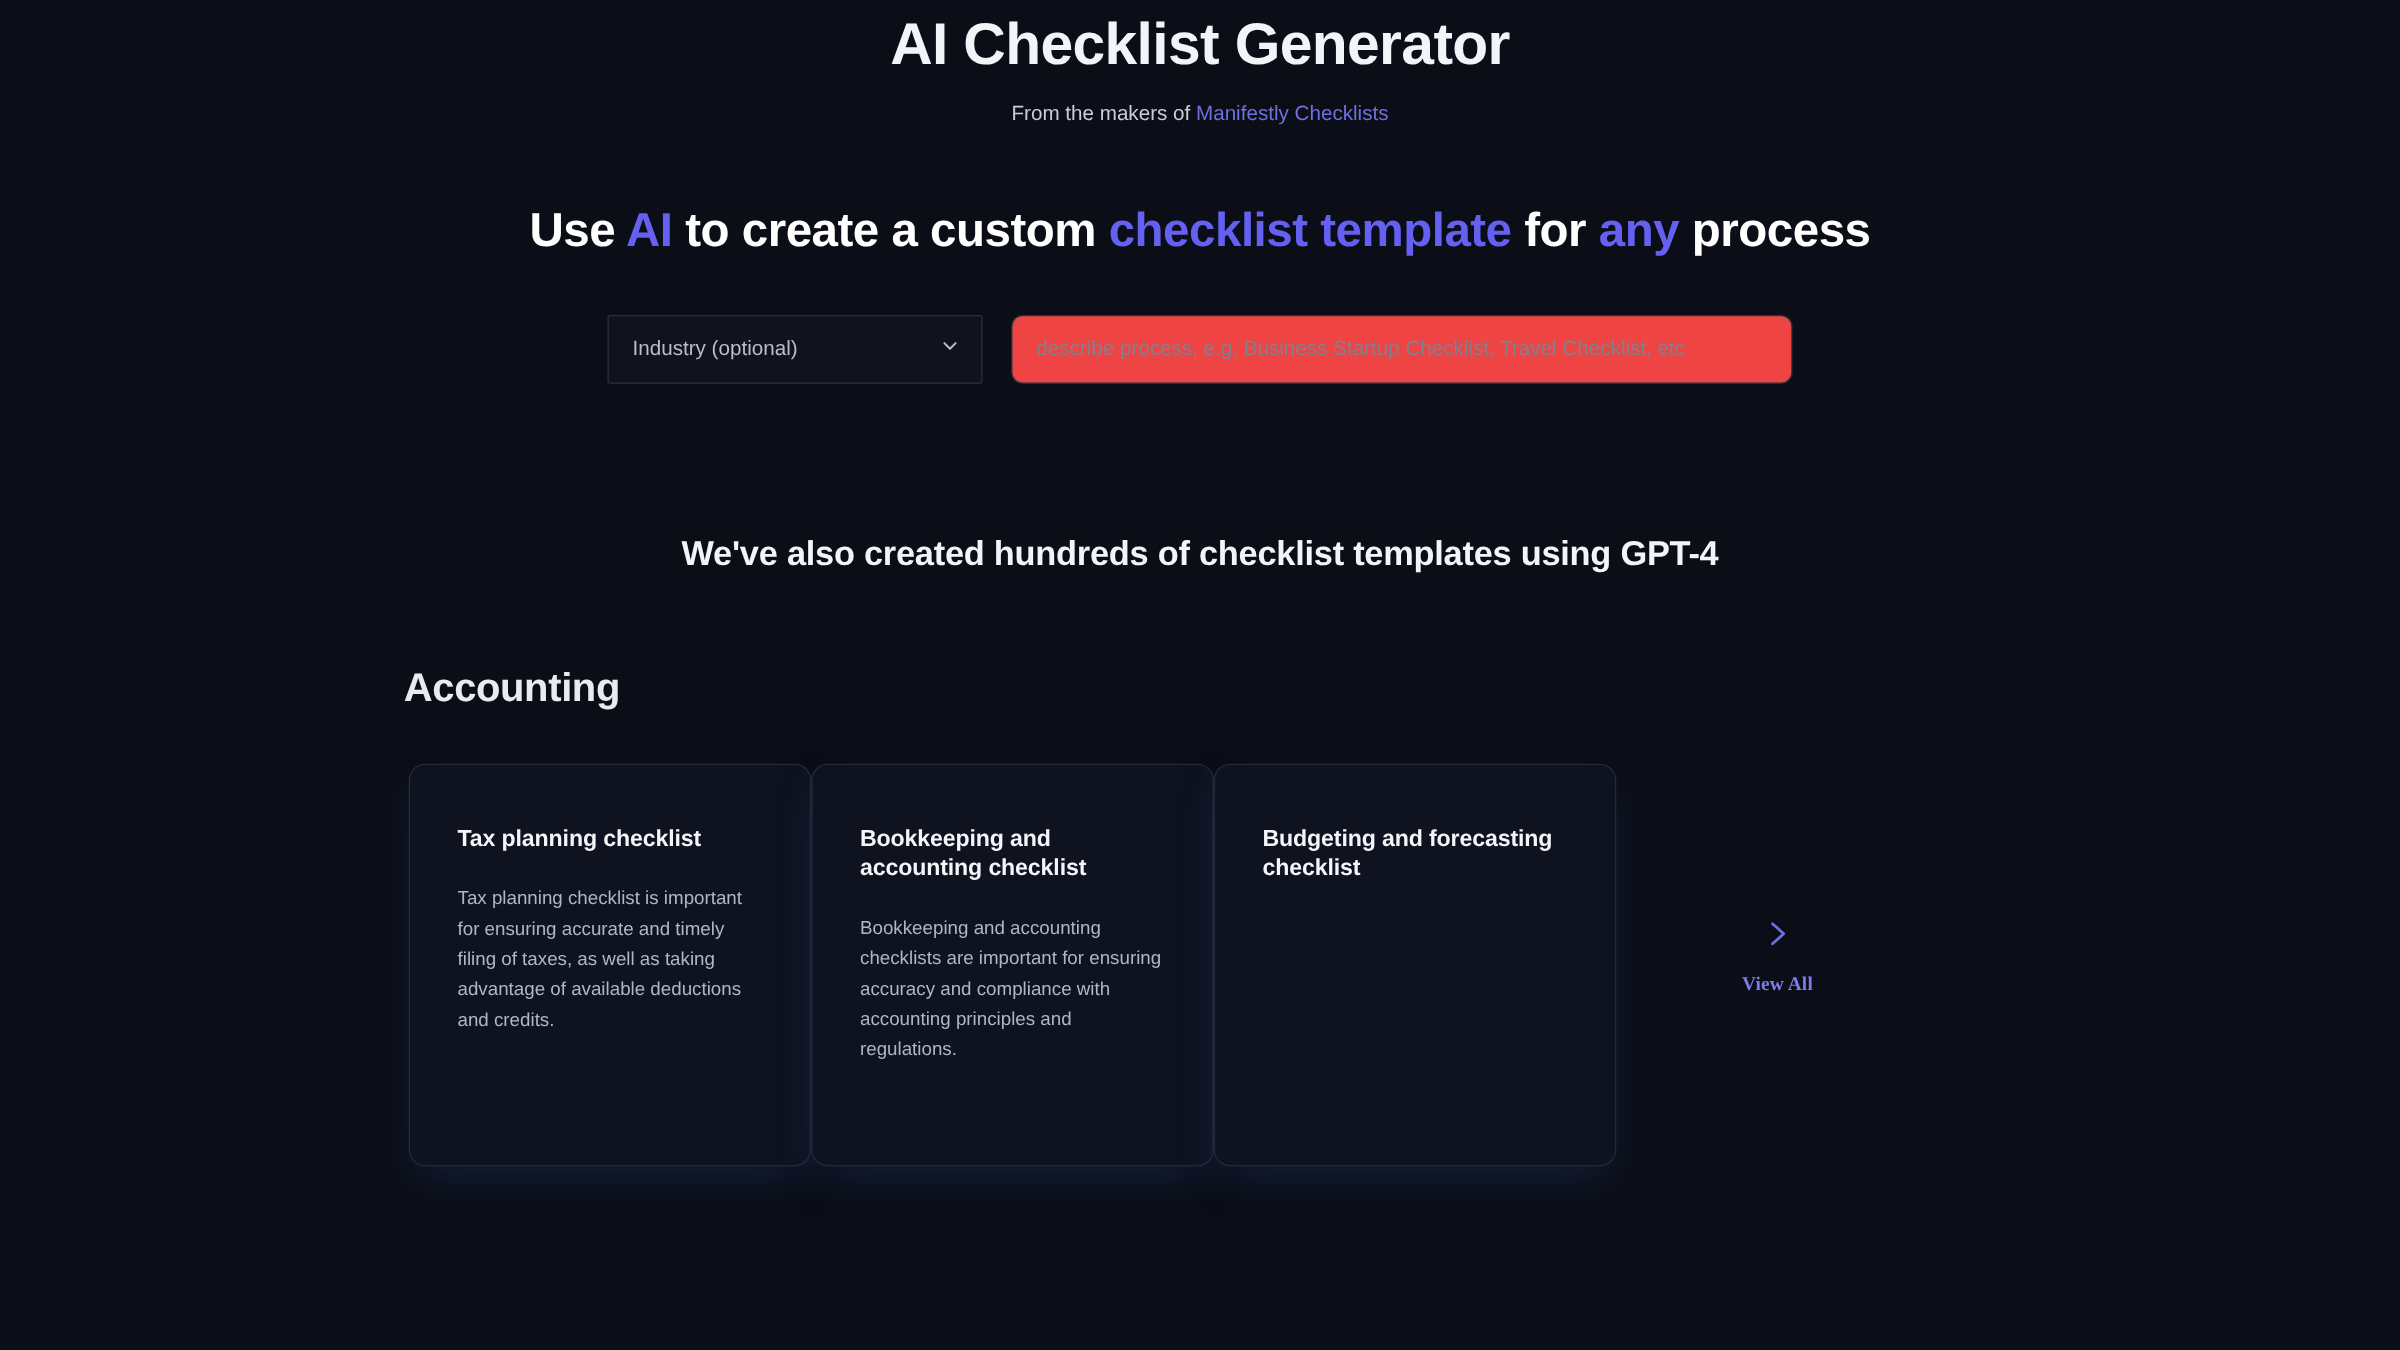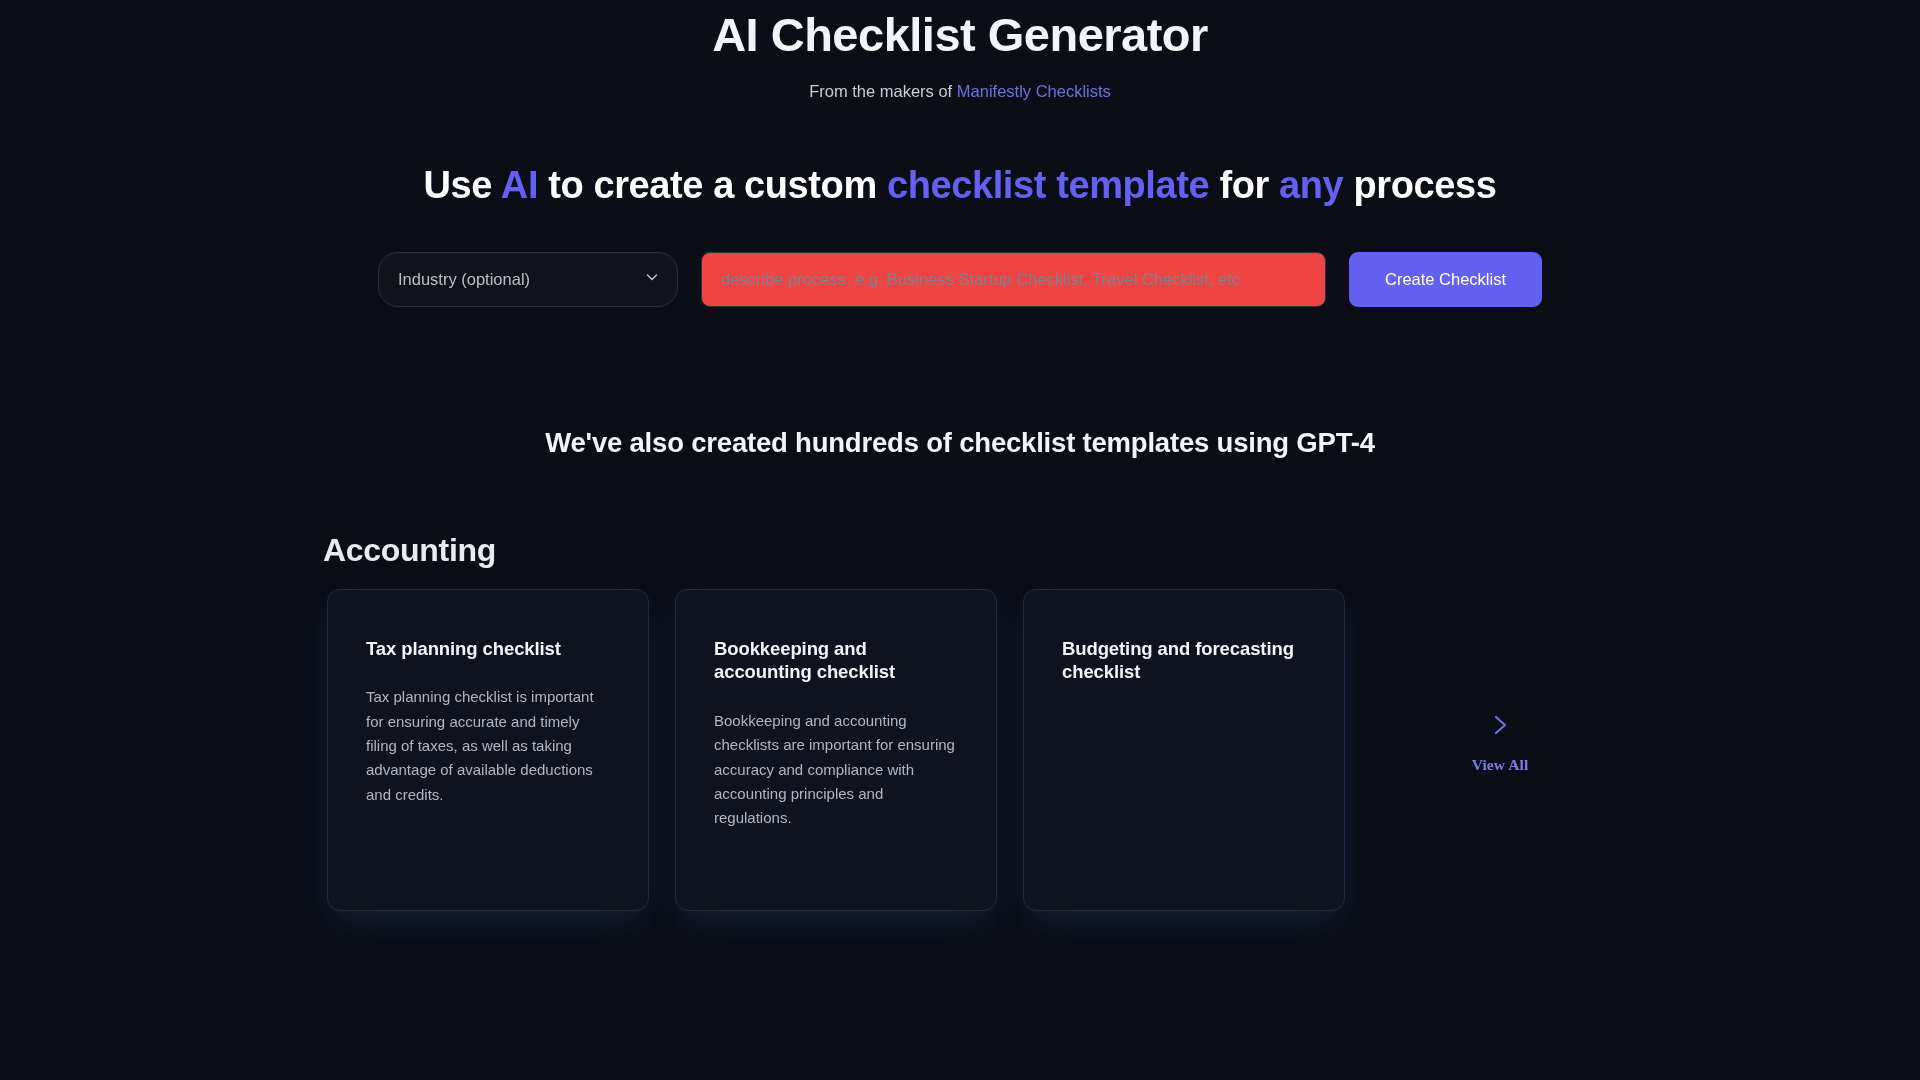--- a/index.html
+++ b/index.html
@@ -71,21 +71,21 @@
   .select-wrap {
     position: relative;
     width: 300px;
     height: 55px;
   }
   .select-box {
     width: 100%;
     height: 100%;
     background: #10131d;
     border: 1px solid #2b303e;
-    border-radius: 20px;
+    border-radius: 2px;
     color: #b9bec9;
     font-size: 16.5px;
     font-family: "Liberation Sans", sans-serif;
     padding: 0 40px 0 19px;
     display: flex;
     align-items: center;
     cursor: pointer;
   }
   .chev-down {
     position: absolute;
@@ -142,22 +142,21 @@
     font-size: 32px;
     font-weight: 700;
     letter-spacing: -0.3px;
     color: #e9ebf1;
     margin-top: 73px;
   }
 
   .cards-row {
     display: flex;
     align-items: flex-start;
-    gap: 26px;
-    margin-top: 20px;
+    margin-top: 42px;
     padding-left: 4px;
   }
 
   .card {
     width: 322px;
     min-height: 322px;
     background: #0f1320;
     border: 1px solid #242a3a;
     border-radius: 13px;
     padding: 47px 38px 38px 38px;
@@ -222,21 +221,20 @@
       </div>
       <span class="chev-down">
         <svg width="16" height="16" viewBox="0 0 16 16" fill="none">
           <path d="M3.5 6 L8 10.5 L12.5 6" stroke="#b9bec9" stroke-width="1.6" stroke-linecap="round" stroke-linejoin="round"></path>
         </svg>
       </span>
     </div>
 
     <input class="text-input" type="text" placeholder="describe process, e.g. Business Startup Checklist, Travel Checklist, etc" style="">
 
-    <button class="create-btn">Create Checklist</button>
 
   </div>
 
   <h3 class="templates-head">We've also created hundreds of checklist templates using GPT-4</h3>
 
   <div class="section-wrap">
 
     <div class="section-title">Accounting</div>
 
     <div class="cards-row">

